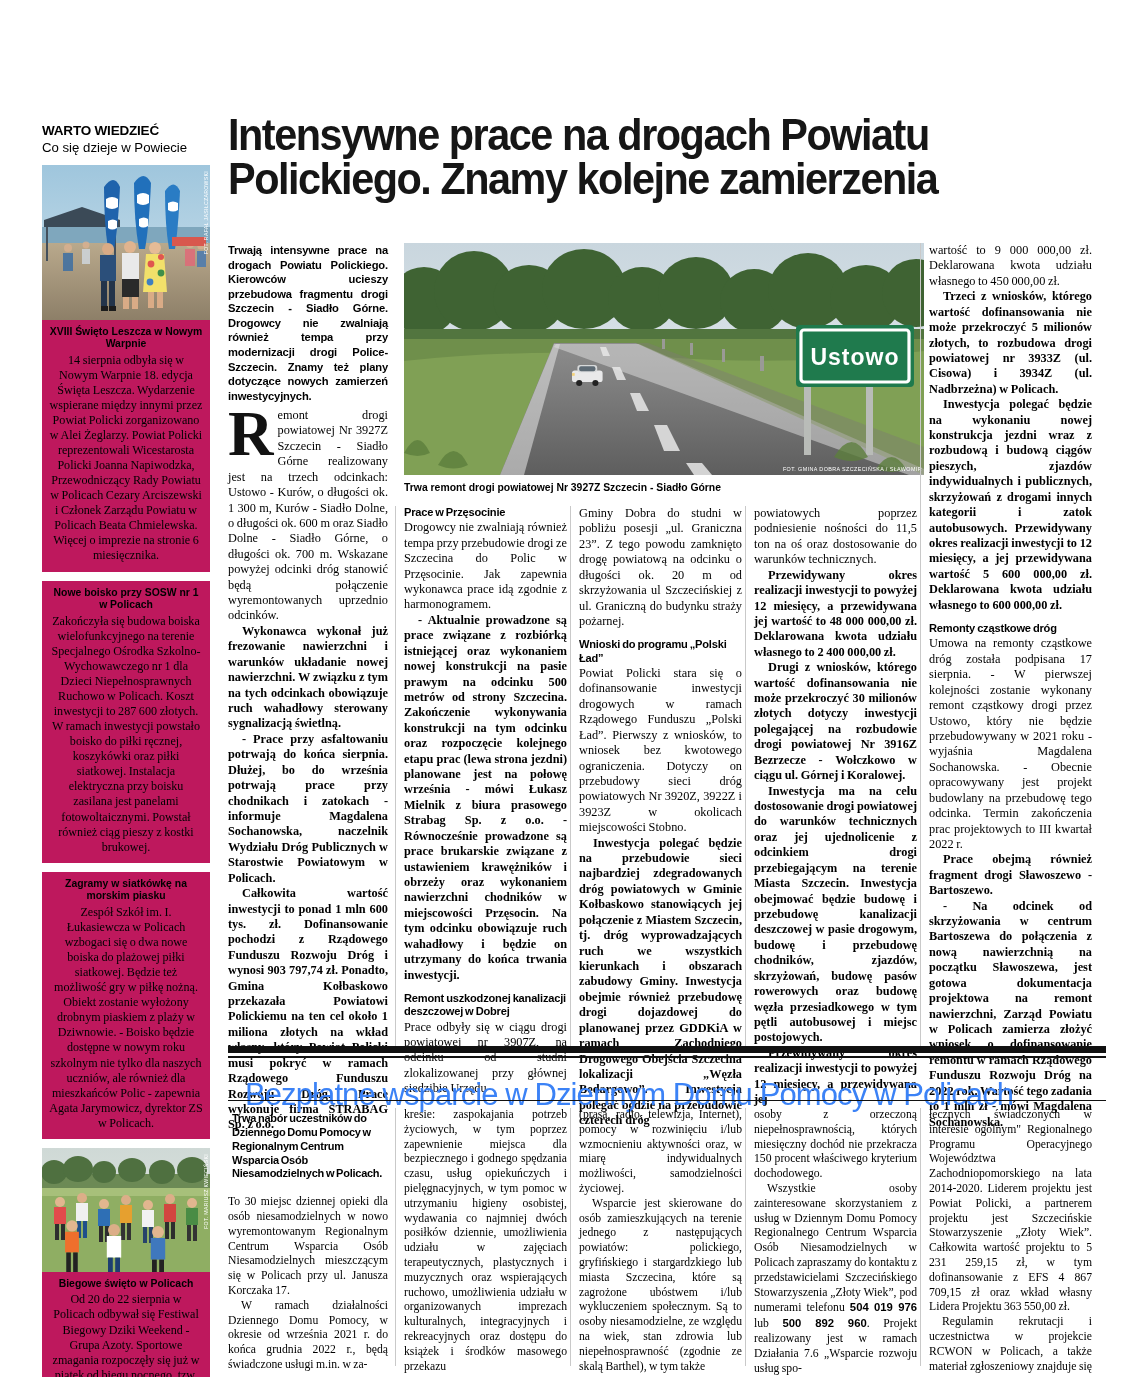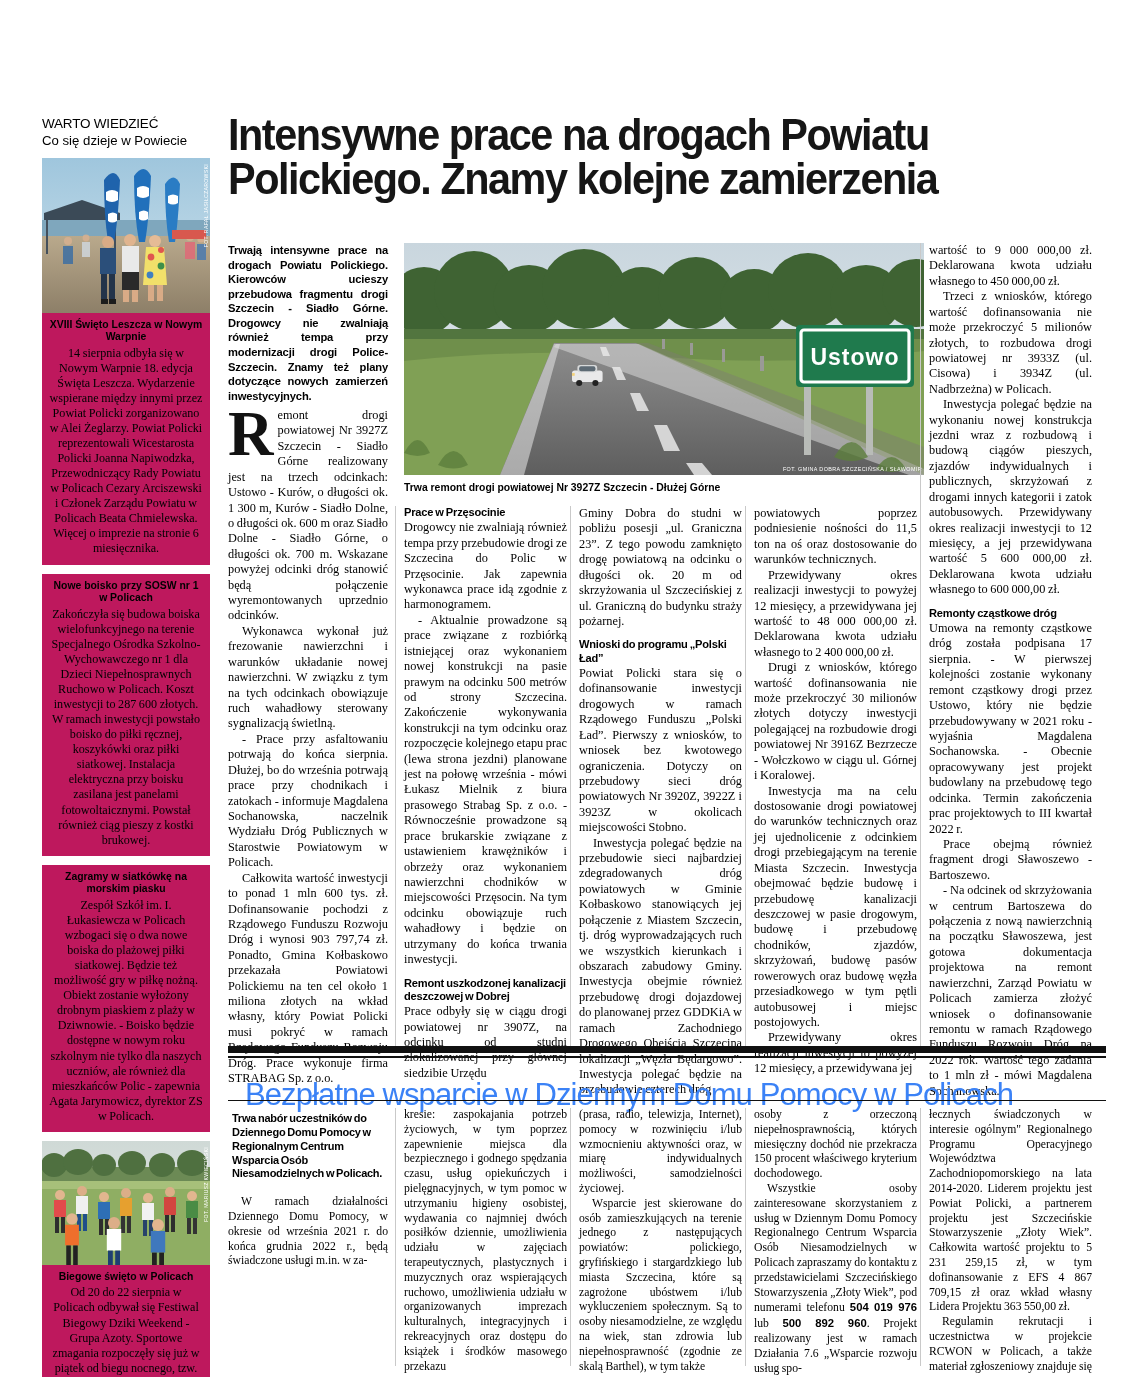--- a/index.html
+++ b/index.html
@@ -12,22 +12,22 @@
     overflow:hidden;
   }
   .page { position:relative; width:1137px; height:1377px; padding:0; }
 
   
   .sidebar {
     position:absolute; left:42px; top:112px; width:168px; height:1270px;
   }
   .sidebar-kicker {
     font-family:"Liberation Sans", sans-serif;
-    font-weight:normal; font-size:13.5px; letter-spacing:-0.2px;
-    line-height:1.18; margin:4px 0 1px 0;
+    font-weight:bold; font-size:13.5px; letter-spacing:-0.2px;
+    line-height:1.18; margin:11px 0 1px 0;
   }
   .sidebar-sub {
     font-family:"Liberation Sans", sans-serif;
     font-size:13.2px; line-height:1.18; margin:0 0 9px 0;
   }
   .photo {
     position:relative; width:168px; overflow:hidden;
     background:#7ea8c4;
   }
   .photo-credit {
@@ -82,21 +82,21 @@
     font-weight:bold; font-size:10.4px; line-height:1.2;
   }
 
   
   .col { position:absolute; }
   .col p {
     margin:0; font-size:12.3px; line-height:1.255;
     text-align:justify; text-justify:inter-word;
     hyphens:auto; word-spacing:-0.4px;
   }
-  .col p.ind { text-indent:14px; }
+  .col p.ind { text-indent:14px;font-weight:bold; }
   .col h4 {
     font-family:"Liberation Sans", sans-serif;
     font-weight:bold; font-size:11.1px; line-height:1.2;
     margin:0 0 1px 0; letter-spacing:-0.2px; word-spacing:-0.8px;
   }
   .col .sp { height:9px; }
   .dropcap {
     float:left; font-family:"Liberation Serif", serif;
     font-weight:bold; font-size:63px; line-height:0.78;
     margin:2px 4px 0 0; color:#121212;
@@ -402,21 +402,21 @@
         <path d="M0 210 q14 -26 26 0 q-12 6 -26 0Z"></path>
         <path d="M34 222 q16 -28 30 0 q-14 7 -30 0Z"></path>
         <path d="M430 214 q18 -30 34 0 q-16 8 -34 0Z"></path>
         <path d="M472 226 q16 -24 30 0 q-14 6 -30 0Z"></path>
       </g>
       <rect x="360" y="0" width="160" height="232" fill="none"></rect>
     </svg>
     <span class="mainphoto-credit">FOT. GMINA DOBRA SZCZECIŃSKA / SŁAWOMIR</span>
   </div>
 
-  <div class="photo-caption">Trwa remont drogi powiatowej Nr 3927Z Szczecin - Dłużej Górne</div>
+  <div class="photo-caption">Trwa remont drogi powiatowej Nr 3927Z Szczecin - Siadło Górne</div>
 
   <div class="col" style="left:228px; top:408px; width:160px;">
     <p><span class="dropcap">R</span><span>emont drogi powiatowej Nr 3927Z Szczecin - Siadło Górne realizowany jest na trzech odcinkach: Ustowo - Kurów, o długości ok. 1 300 m, Kurów - Siadło Dolne, o długości ok. 600 m oraz Siadło Dolne - Siadło Górne, o długości ok. 700 m. Wskazane powyżej odcinki dróg stanowić będą połączenie wyremontowanych uprzednio odcinków.</span></p>
     <p class="ind">Wykonawca wykonał już frezowanie nawierzchni i warunków układanie nowej nawierzchni. W związku z tym na tych odcinkach obowiązuje ruch wahadłowy sterowany sygnalizacją świetlną.</p>
     <p class="ind">- Prace przy asfaltowaniu potrwają do końca sierpnia. Dłużej, bo do września potrwają prace przy chodnikach i zatokach - informuje Magdalena Sochanowska, naczelnik Wydziału Dróg Publicznych w Starostwie Powiatowym w Policach.</p>
     <p class="ind">Całkowita wartość inwestycji to ponad 1 mln 600 tys. zł. Dofinansowanie pochodzi z Rządowego Funduszu Rozwoju Dróg i wynosi 903 797,74 zł. Ponadto, Gmina Kołbaskowo przekazała Powiatowi Polickiemu na ten cel około 1 miliona złotych na wkład własny, który Powiat Policki musi pokryć w ramach Rządowego Funduszu Rozwoju Dróg. Prace wykonuje firma STRABAG Sp. z o.o.</p>
   </div>
 
   <div class="col" style="left:404px; top:506px; width:163px;">
     <h4>Prace w Przęsocinie</h4>
@@ -461,20 +461,21 @@
 
   <div class="divbar" style="top:1046px;"></div>
   <div class="divbar2" style="top:1056px;"></div>
 
   <h2 class="headline2" style="top:1062px;">Bezpłatne wsparcie w Dziennym Domu Pomocy w Policach</h2>
   <div class="divbar2" style="top:1100px; height:1px; background:#111;"></div>
 
   <div class="col2" style="left:228px; top:1108px; width:160px;">
     <h4>Trwa nabór uczestników do Dziennego Domu Pomocy w Regionalnym Centrum Wsparcia Osób Niesamodzielnych w Policach.</h4>
     <div class="sp"></div>
+    <p>To 30 miejsc dziennej opieki dla osób niesamodzielnych w nowo wyremontowanym Regionalnym Centrum Wsparcia Osób Niesamodzielnych mieszczącym się w Policach przy ul. Janusza Korczaka 17.</p>
     <p class="ind">W ramach działalności Dziennego Domu Pomocy, w okresie od września 2021 r. do końca grudnia 2022 r., będą świadczone usługi m.in. w za-</p>
   </div>
 
   <div class="col2" style="left:404px; top:1108px; width:163px;">
     <p>kresie: zaspokajania potrzeb życiowych, w tym poprzez zapewnienie miejsca dla bezpiecznego i godnego spędzania czasu, usług opiekuńczych i pielęgnacyjnych, w tym pomoc w utrzymaniu higieny osobistej, wydawania co najmniej dwóch posiłków dziennie, umożliwienia udziału w zajęciach terapeutycznych, plastycznych i muzycznych oraz wspierających ruchowo, umożliwienia udziału w organizowanych imprezach kulturalnych, integracyjnych i rekreacyjnych oraz dostępu do książek i środków masowego przekazu</p>
   </div>
 
   <div class="col2" style="left:579px; top:1108px; width:163px;">
     <p>(prasa, radio, telewizja, Internet), pomocy w rozwinięciu i/lub wzmocnieniu aktywności oraz, w miarę indywidualnych możliwości, samodzielności życiowej.</p>
     <p class="ind">Wsparcie jest skierowane do osób zamieszkujących na terenie jednego z następujących powiatów: polickiego, gryfińskiego i stargardzkiego lub miasta Szczecina, które są zagrożone ubóstwem i/lub wykluczeniem społecznym. Są to osoby niesamodzielne, ze względu na wiek, stan zdrowia lub niepełnosprawność (zgodnie ze skalą Barthel), w tym także</p>

